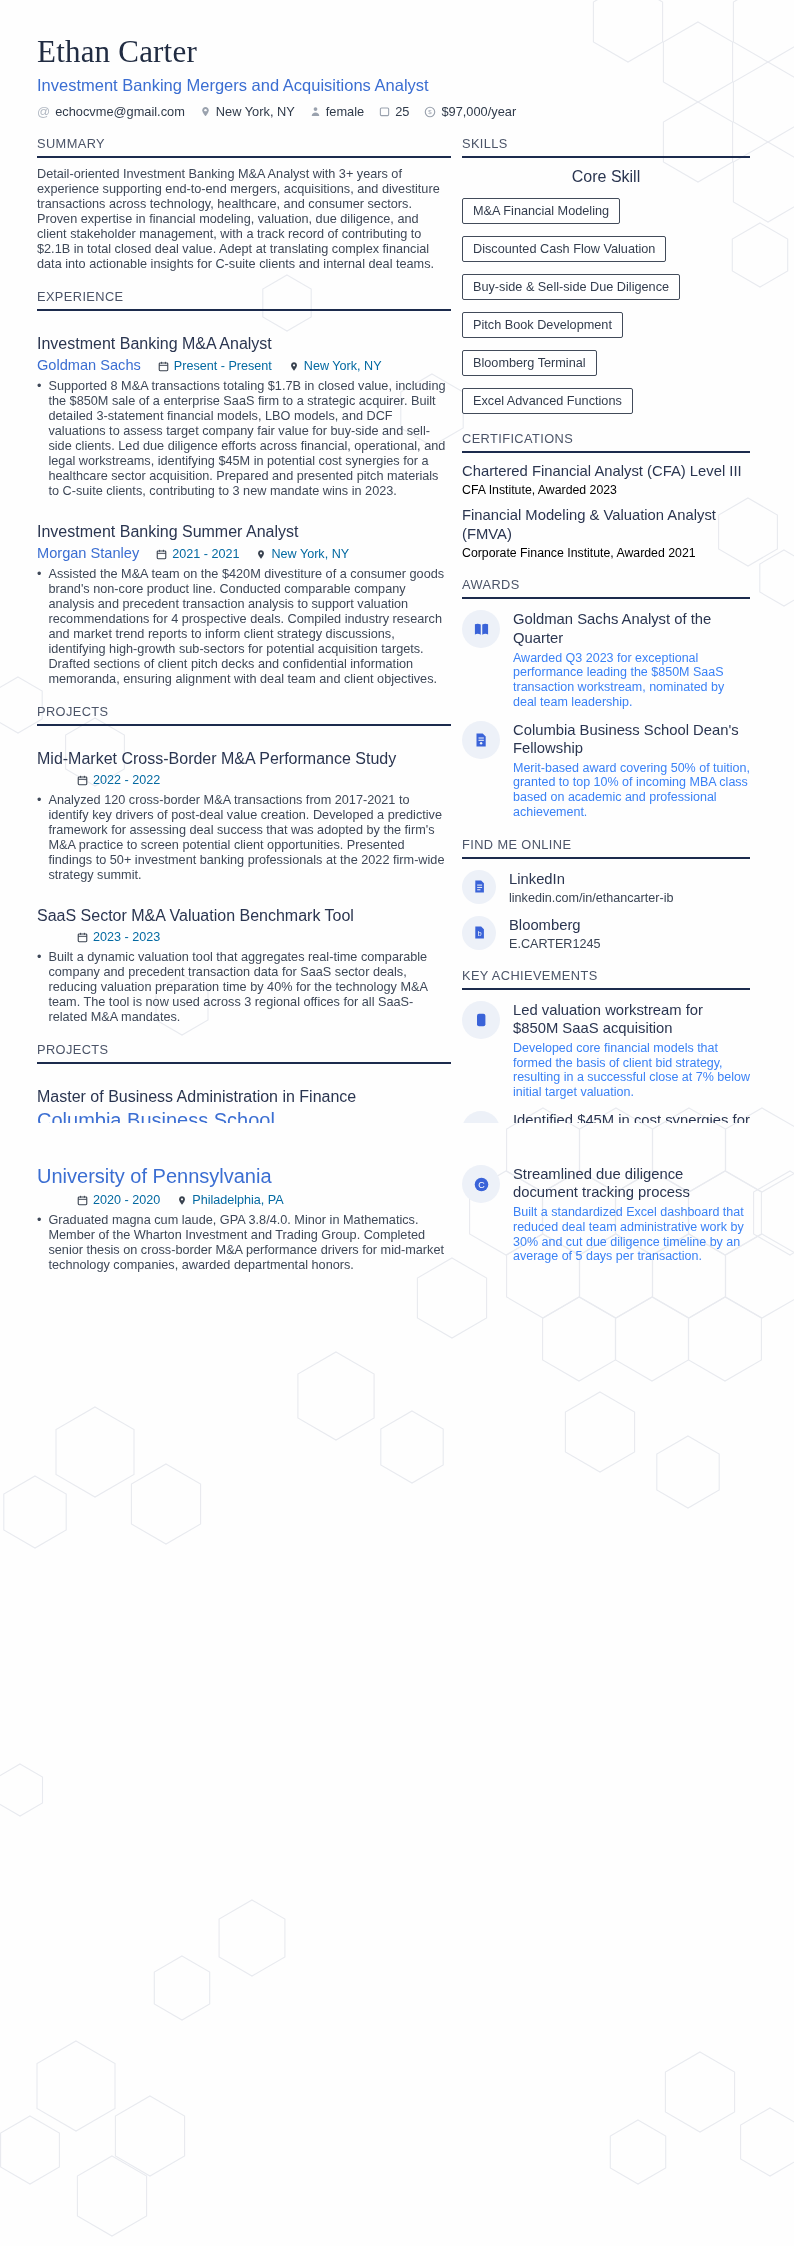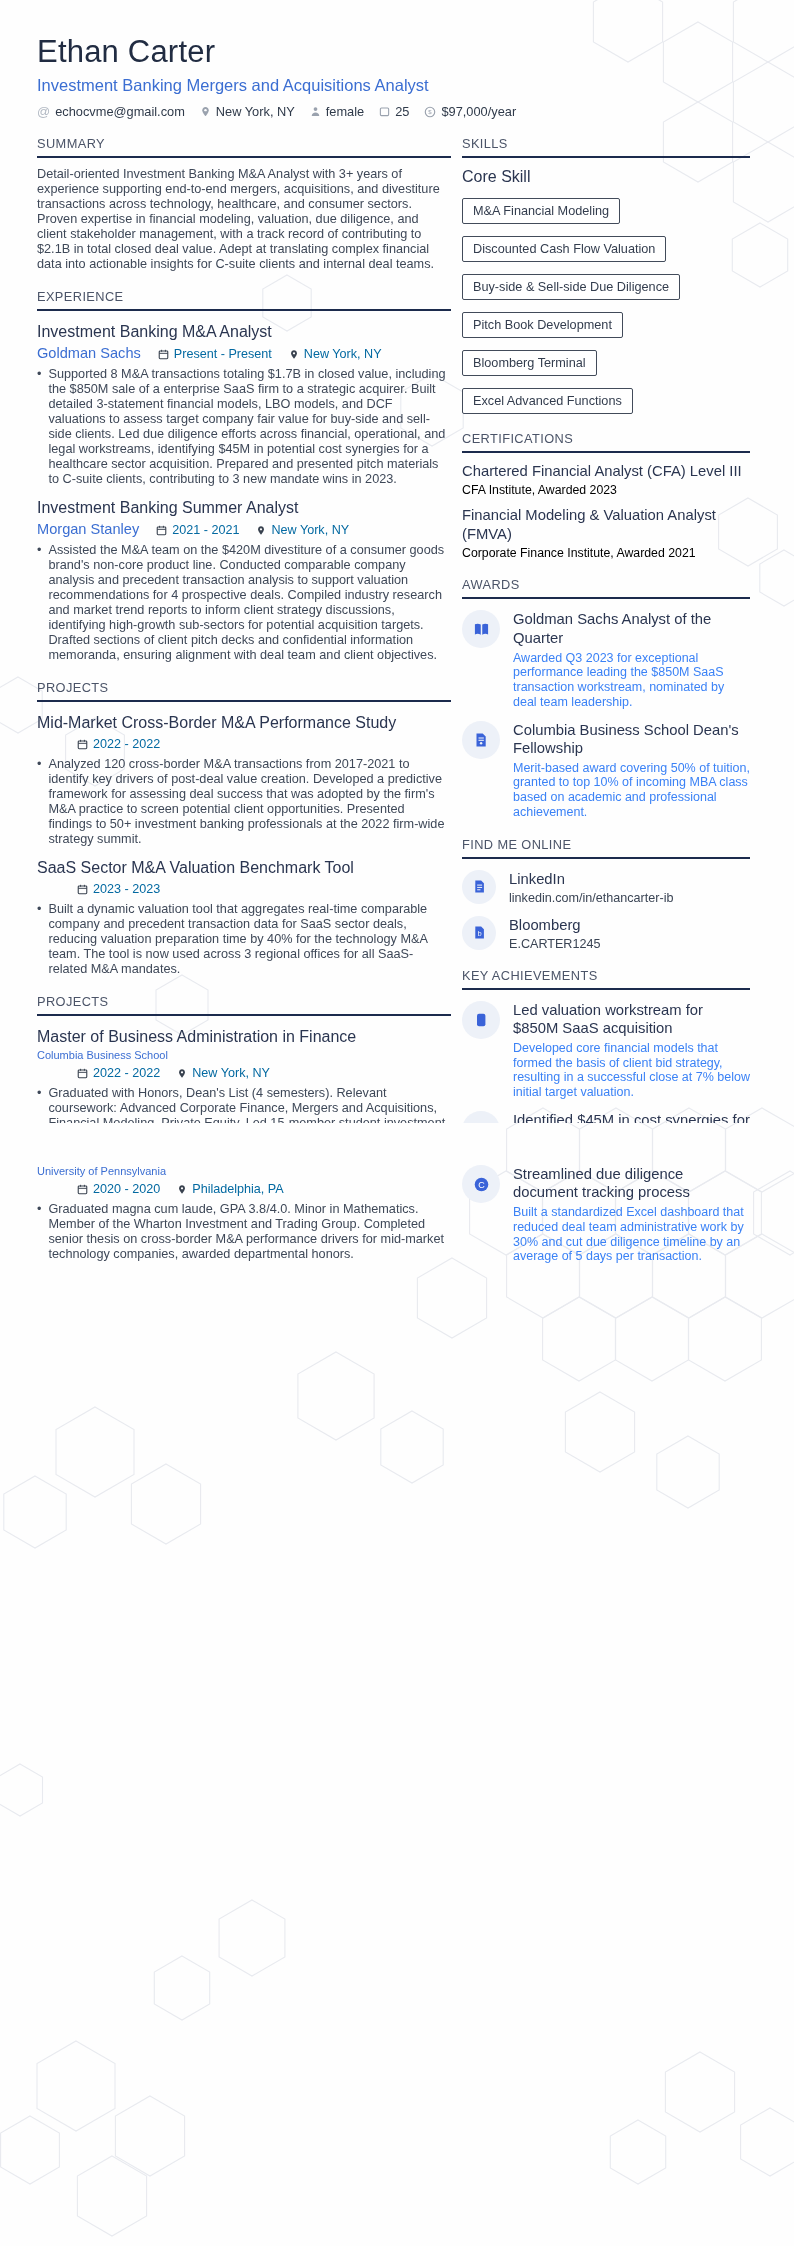--- a/index.html
+++ b/index.html
@@ -8,42 +8,42 @@
   .hexes{position:absolute;left:0;top:0;z-index:0;pointer-events:none;}
   .hexes polygon{fill:none;stroke:#e8eaef;stroke-width:1.1;}
   .page{position:absolute;left:0;width:794px;height:1123px;z-index:1;overflow:hidden;}
   #page1{top:0;} #page2{top:1123px;}
   .inner{position:relative;box-sizing:border-box;height:100%;padding:0 44px 0 37px;}
   .cols{display:flex;gap:11px;}
   .col-left{width:414px;flex:none;}
   .col-right{flex:1;min-width:0;}
 
   
-  .name{font-size:31px;font-weight:500;color:#212c42;margin-top:34px;letter-spacing:.2px;}
+  .name{font-size:31px;font-weight:500;color:#212c42;margin-top:34px;letter-spacing:.2px;font-family:Liberation Serif, serif;}
   .job-title{font-size:16.5px;color:#3b6ed2;margin-top:6px;}
   .contact{display:flex;align-items:center;gap:15px;margin-top:9px;font-size:12.8px;color:#2f3a4a;white-space:nowrap;}
   .contact-item{display:inline-flex;align-items:center;gap:5px;}
   .cic{display:inline-flex;color:#9aa2ae;}
 
   
   .section{margin-top:17px;}
   .sec-head{font-size:12.8px;color:#4b5468;letter-spacing:.4px;padding-bottom:5px;border-bottom:2.5px solid #1c2b4d;}
-  .item-title{font-size:16px;color:#2a3550;margin-top:11px;line-height:1.2;}
+  .item-title{font-size:16px;color:#2a3550;margin-top:23px;line-height:1.2;}
   .company-row{display:flex;align-items:flex-end;gap:17px;margin-top:4px;flex-wrap:wrap;}
   .company{font-size:14.6px;color:#3b6ed2;}
-  .school{font-size:11px;color:#3b6ed2;margin-top:3px;}
+  .school{font-size:20px;color:#3b6ed2;margin-top:3px;}
   .meta{display:inline-flex;align-items:center;gap:5px;font-size:12.6px;color:#0369a1;}
   .meta-row{display:flex;align-items:flex-start;gap:17px;margin-top:5px;margin-left:40px;}
   .mic{display:inline-flex;color:#39424f;}
   .bullet{display:flex;gap:7px;margin-top:6px;font-size:12.7px;line-height:1.18;color:#3e4858;}
   .bullet .dot{flex:none;line-height:1.18;}
   .summary-text{margin-top:9px;font-size:12.7px;line-height:1.18;color:#3e4858;}
 
   
-  .group-title{font-size:16px;color:#2a3550;margin-top:10px;}
+  .group-title{font-size:16px;color:#2a3550;margin-top:10px;text-align:center;}
   .tag{display:block;width:fit-content;border:1px solid #424b5a;border-radius:2px;padding:5px 10px;margin-top:12px;font-size:12.7px;color:#333d4e;background:#ffffff;}
   .cert-name{font-size:14.8px;color:#2a3550;margin-top:9px;line-height:1.25;}
   .cert-issuer{font-size:12.3px;color:#000000;margin-top:3px;}
   .icon-row{display:flex;gap:13px;margin-top:11px;}
   .icon-circle{width:38px;height:38px;border-radius:50%;background:#edf1f8;flex:none;display:flex;align-items:center;justify-content:center;color:#3a63d8;}
   .icon-circle.small{width:34px;height:34px;}
   .ir-body{min-width:0;}
   .ir-title{font-size:14.8px;color:#2a3550;line-height:1.22;}
   .ir-desc{font-size:12.5px;color:#3b82f6;line-height:1.18;margin-top:4px;}
   .ir-value{font-size:12.6px;color:#3a4454;margin-top:3px;}

